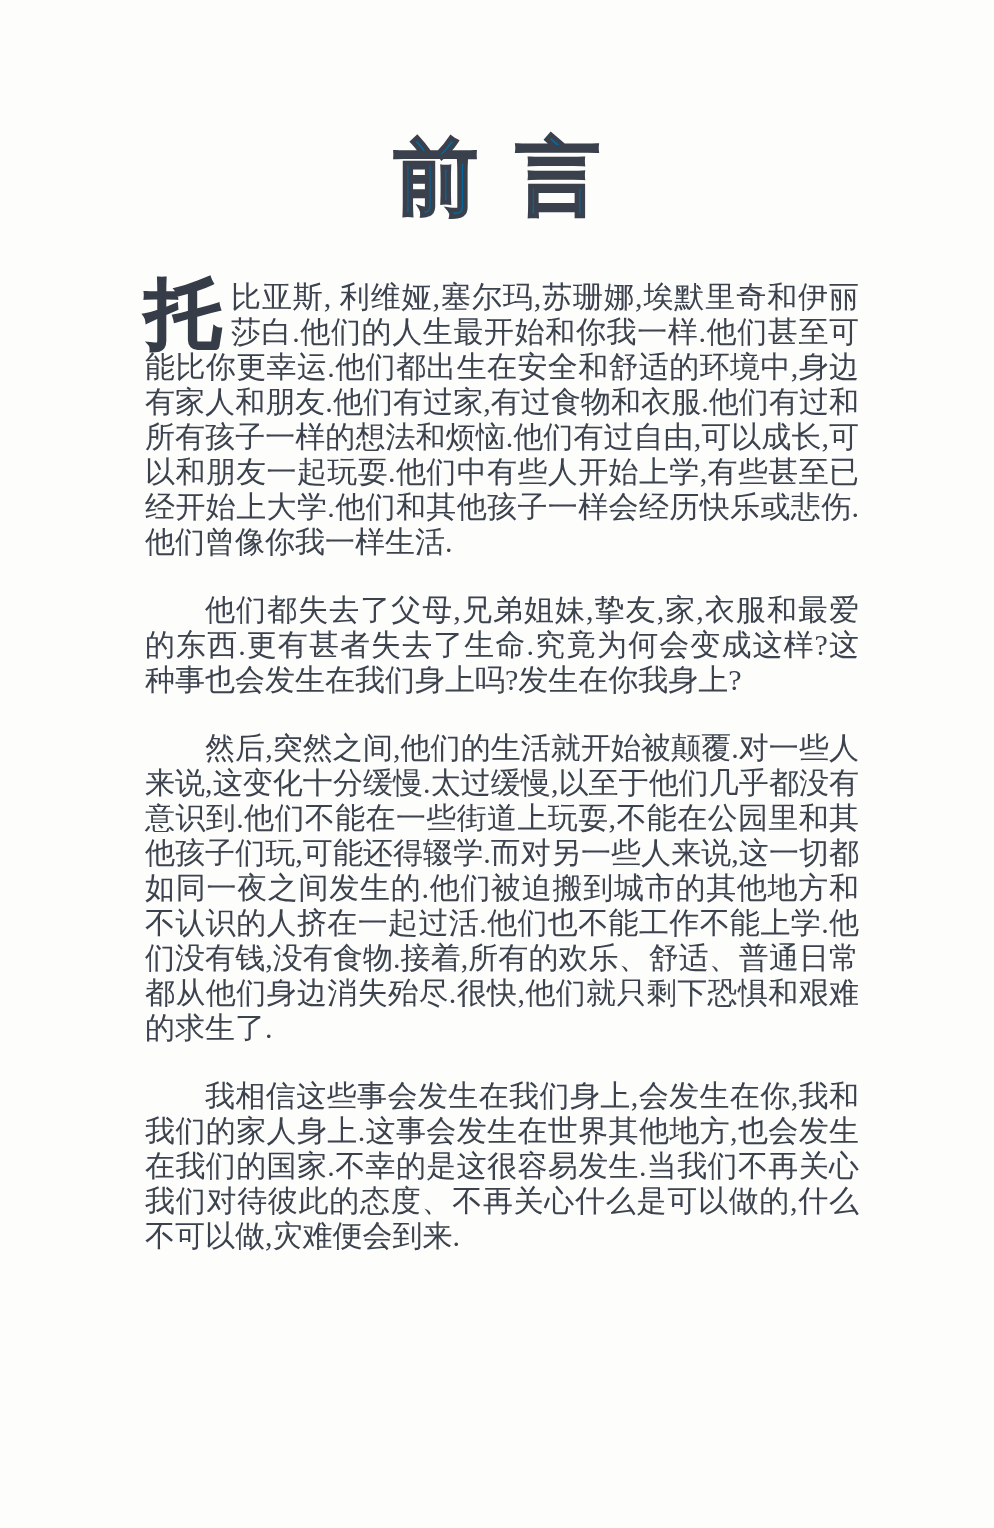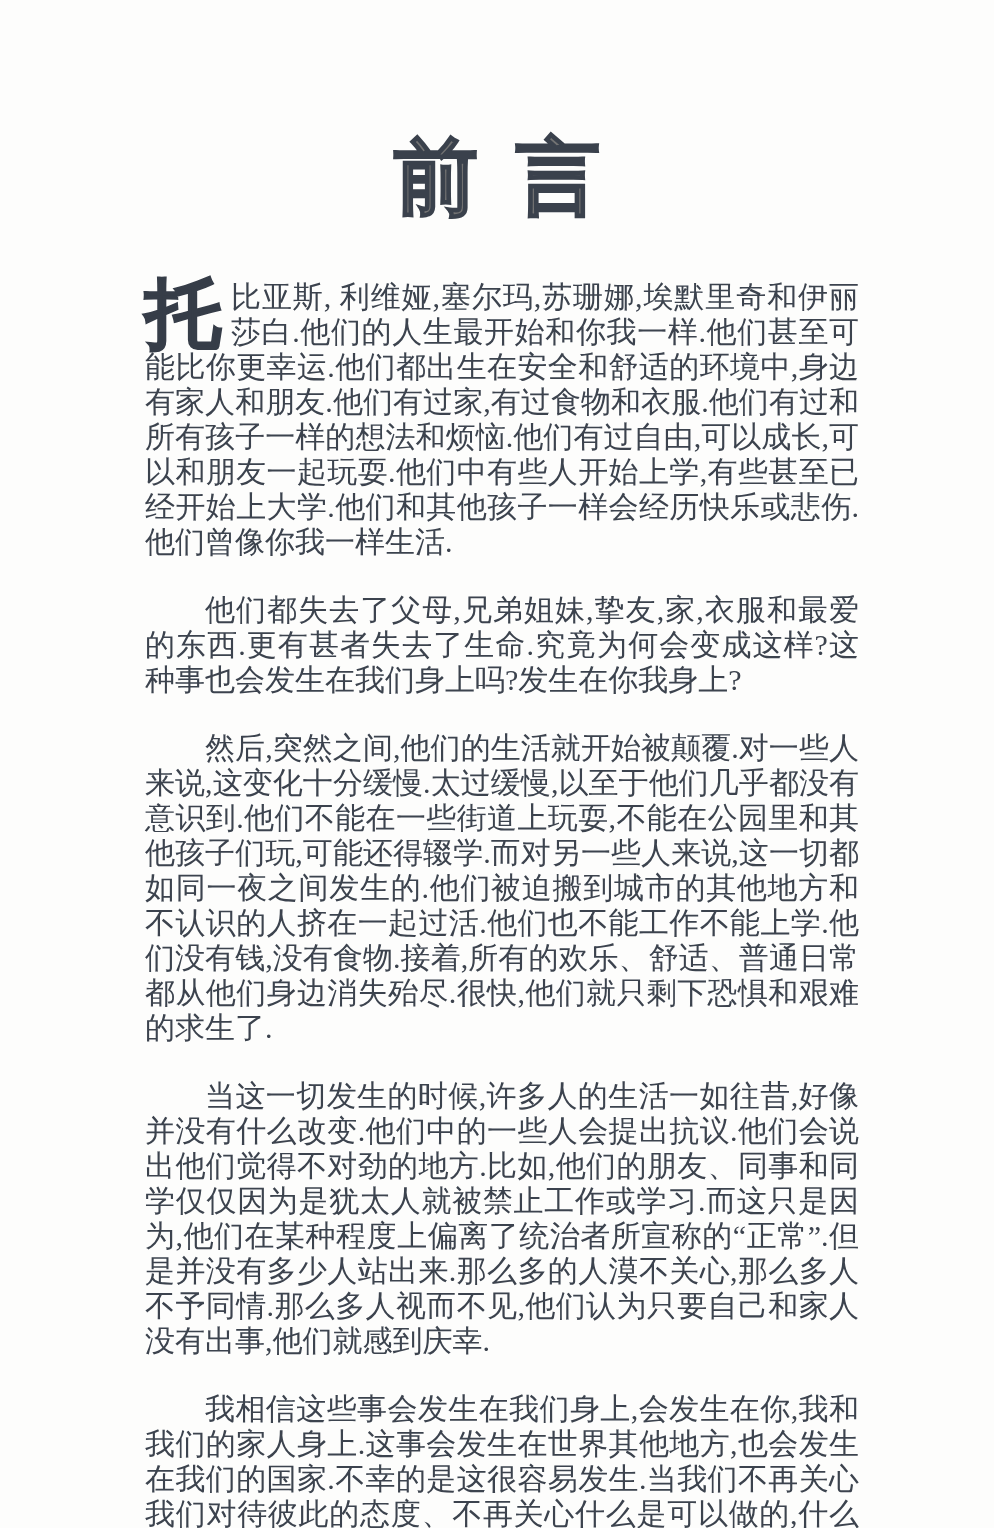--- a/index.html
+++ b/index.html
@@ -17,21 +17,21 @@
     overflow: hidden;
     font-family: "Liberation Serif", "DejaVu Serif", serif;
   }
   .title {
     margin: 0;
     padding-top: 130px;
     text-align: center;
     font-size: 84px;
     line-height: 1.15;
     font-weight: 900;
-    color: #737373;
+    color: #0369a1;
     letter-spacing: 0.45em;
     text-indent: 0.45em;
     -webkit-text-stroke: 2px #3a414c;
   }
   .content {
     width: 714px;
     margin: 52px 0 0 145px;
   }
   .para {
     margin: 0 0 33px 0;
@@ -64,19 +64,18 @@
   <div class="content">
 
     <p class="para">
       <span class="dropcap">托</span><span>比亚斯, 利维娅,塞尔玛,苏珊娜,埃默里奇和伊丽莎白.他们的人生最开始和你我一样.他们甚至可能比你更幸运.他们都出生在安全和舒适的环境中,身边有家人和朋友.他们有过家,有过食物和衣服.他们有过和所有孩子一样的想法和烦恼.他们有过自由,可以成长,可以和朋友一起玩耍.他们中有些人开始上学,有些甚至已经开始上大学.他们和其他孩子一样会经历快乐或悲伤.他们曾像你我一样生活.</span>
     </p>
 
     <p class="para indented">他们都失去了父母,兄弟姐妹,挚友,家,衣服和最爱的东西.更有甚者失去了生命.究竟为何会变成这样?这种事也会发生在我们身上吗?发生在你我身上?</p>
 
     <p class="para indented">然后,突然之间,他们的生活就开始被颠覆.对一些人来说,这变化十分缓慢.太过缓慢,以至于他们几乎都没有意识到.他们不能在一些街道上玩耍,不能在公园里和其他孩子们玩,可能还得辍学.而对另一些人来说,这一切都如同一夜之间发生的.他们被迫搬到城市的其他地方和不认识的人挤在一起过活.他们也不能工作不能上学.他们没有钱,没有食物.接着,所有的欢乐、舒适、普通日常都从他们身边消失殆尽.很快,他们就只剩下恐惧和艰难的求生了.</p>
 
-    <p class="para indented">当这一切发生的时候,许多人的生活一如往昔,好像并没有什么改变.他们中的一些人会提出抗议.他们会说出他们觉得不对劲的地方.比如,他们的朋友、同事和同学仅仅因为是犹太人就被禁止工作或学习.而这只是因为,他们在某种程度上偏离了统治者所宣称的“正常”.但是并没有多少人站出来.那么多的人漠不关心,那么多人不予同情.那么多人视而不见,他们认为只要自己和家人没有出事,他们就感到庆幸.</p>
 
     <p class="para indented">我相信这些事会发生在我们身上,会发生在你,我和我们的家人身上.这事会发生在世界其他地方,也会发生在我们的国家.不幸的是这很容易发生.当我们不再关心我们对待彼此的态度、不再关心什么是可以做的,什么不可以做,灾难便会到来.</p>
 
   </div>
 
 </div>
 
 </body></html>

